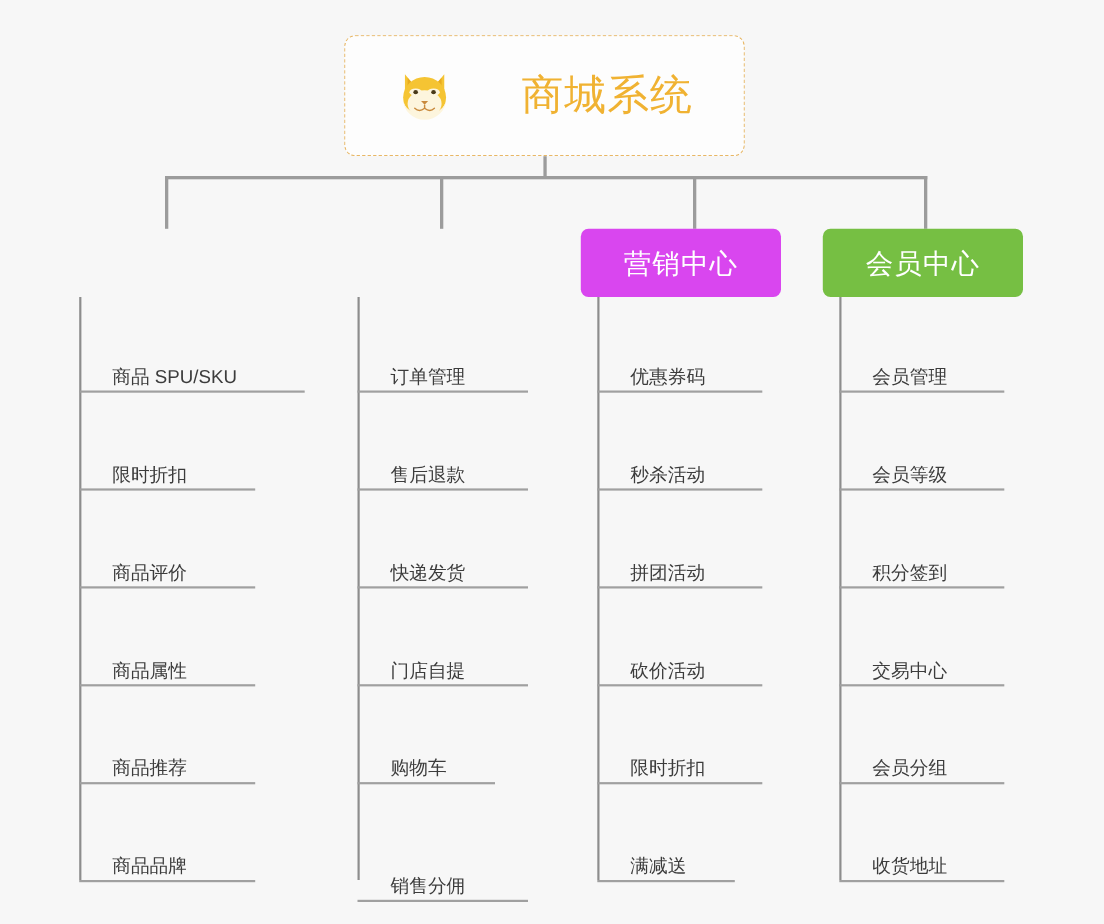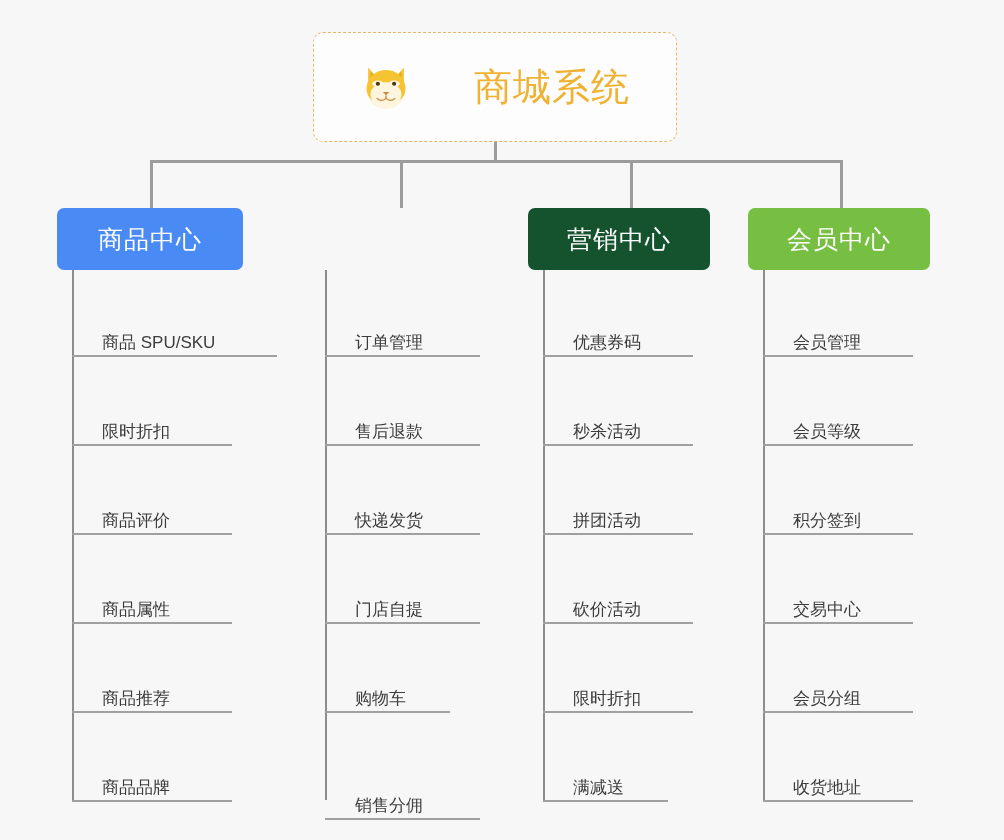--- a/index.html
+++ b/index.html
@@ -131,23 +131,20 @@
     <span class="root-title">商城系统</span>
   </div>
 
   <div class="conn conn-v" style="left:494px; top:142px; height:20px;"></div>
   <div class="conn conn-h" style="left:150px; top:160px; width:693px;"></div>
   <div class="conn conn-v" style="left:150px; top:160px; height:48px;"></div>
   <div class="conn conn-v" style="left:400px; top:160px; height:48px;"></div>
   <div class="conn conn-v" style="left:630px; top:160px; height:48px;"></div>
   <div class="conn conn-v" style="left:840px; top:160px; height:48px;"></div>
 
-  <div class="cat-box" style="left:57px; width:186px; background:#4a8af4;">
-    <span>商品中心</span>
-  </div>
   <div class="column" style="left:72px;">
     <div class="spine"></div>
     <div class="leaf" style="top:85px; width:205px;">
       <span class="leaf-label">商品 SPU/SKU</span>
     </div>
     <div class="leaf" style="top:174px; width:160px;">
       <span class="leaf-label">限时折扣</span>
     </div>
     <div class="leaf" style="top:263px; width:160px;">
       <span class="leaf-label">商品评价</span>
@@ -178,21 +175,21 @@
       <span class="leaf-label">门店自提</span>
     </div>
     <div class="leaf" style="top:441px; width:125px;">
       <span class="leaf-label">购物车</span>
     </div>
     <div class="leaf" style="top:548px; width:155px;">
       <span class="leaf-label">销售分佣</span>
     </div>
   </div>
 
-  <div class="cat-box" style="left:528px; width:182px; background:#14532d;">
+  <div class="cat-box" style="left:528px; width:182px; background:#d946ef;">
     <span>营销中心</span>
   </div>
   <div class="column" style="left:543px;">
     <div class="spine"></div>
     <div class="leaf" style="top:85px; width:150px;">
       <span class="leaf-label">优惠券码</span>
     </div>
     <div class="leaf" style="top:174px; width:150px;">
       <span class="leaf-label">秒杀活动</span>
     </div>

